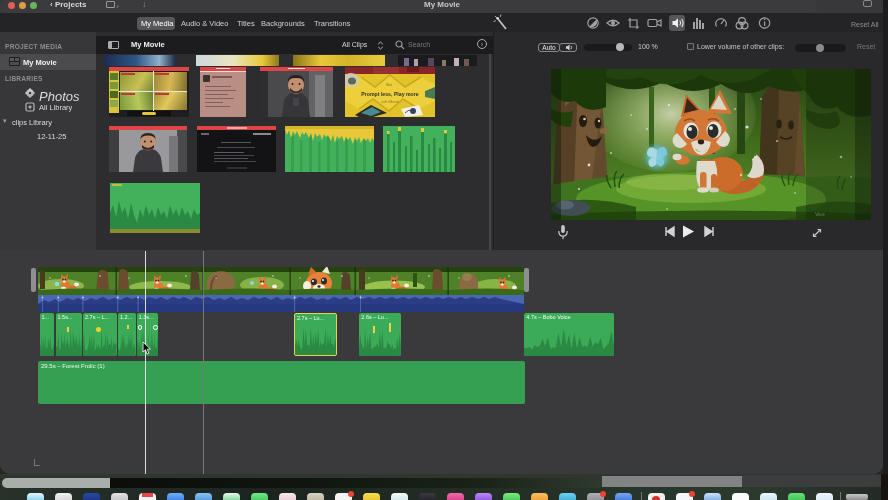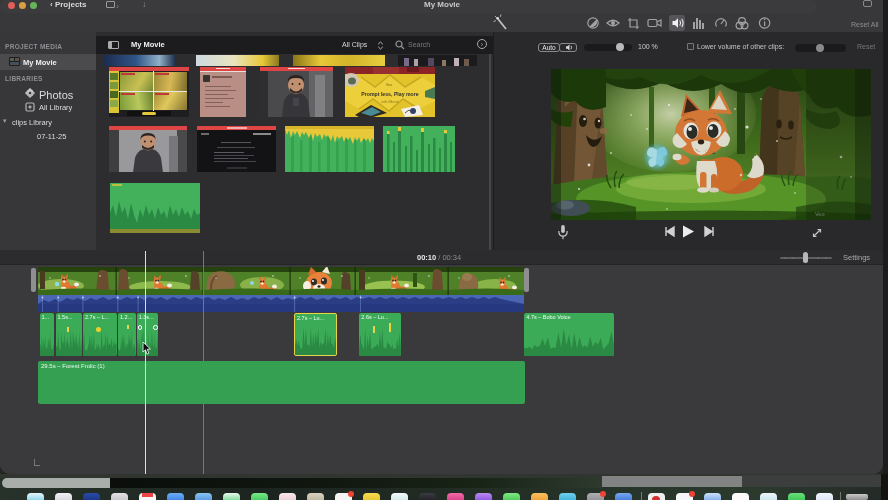--- a/index.html
+++ b/index.html
@@ -23,20 +23,28 @@
       <div class="abs" style="left:19px;top:2px;width:7px;height:7px;border-radius:50%;background:#d8a043;"></div>
       <div class="abs" style="left:30px;top:2px;width:7px;height:7px;border-radius:50%;background:#68b558;"></div>
       <div class="abs" style="left:50px;top:0px;color:#d8d8d8;font-size:8px;font-weight:bold;">‹ Projects</div>
       <div class="abs" style="left:106px;top:1px;width:9px;height:7px;border:1px solid #9a9a9a;border-radius:1px;"></div>
       <div class="abs" style="left:116px;top:3px;color:#9a9a9a;font-size:6px;">♪</div>
       <div class="abs" style="left:142px;top:0px;color:#9a9a9a;font-size:8px;">↓</div>
       <div class="abs" style="left:424px;top:0px;color:#c8c8c8;font-size:8px;font-weight:bold;">My Movie</div>
       <div class="abs" style="left:863px;top:0px;width:9px;height:7px;border:1px solid #8a8a8a;border-radius:2px;"></div>
     </div>
 
+    <div class="abs" style="left:0;top:13px;width:883px;height:19px;background:#242427;">
+      <div class="abs" style="left:137px;top:4px;width:38px;height:13px;background:#56565a;border-radius:3px;"></div>
+      <div class="abs" style="left:141px;top:6px;color:#fff;font-size:7.5px;">My Media</div>
+      <div class="abs" style="left:181px;top:6px;color:#d0d0d0;font-size:7.5px;">Audio &amp; Video</div>
+      <div class="abs" style="left:237px;top:6px;color:#d0d0d0;font-size:7.5px;">Titles</div>
+      <div class="abs" style="left:261px;top:6px;color:#d0d0d0;font-size:7.5px;">Backgrounds</div>
+      <div class="abs" style="left:314px;top:6px;color:#d0d0d0;font-size:7.5px;">Transitions</div>
+    </div>
 
     <div class="abs" style="left:0;top:32px;width:96px;height:218px;background:#37373a;">
       <div class="abs" style="left:5px;top:11px;color:#8e8e93;font-size:6.5px;font-weight:bold;letter-spacing:.3px;">PROJECT MEDIA</div>
       <div class="abs" style="left:0px;top:22px;width:96px;height:16px;background:#4b4b4e;"></div>
       <div class="abs" style="left:9px;top:25px;width:11px;height:9px;background:#1e1e20;border-radius:1px;overflow:hidden;">
         <div class="abs" style="left:1px;top:1px;width:4px;height:3px;background:#55604a;"></div>
         <div class="abs" style="left:6px;top:1px;width:4px;height:3px;background:#5e5248;"></div>
         <div class="abs" style="left:1px;top:5px;width:9px;height:3px;background:#46505a;"></div>
       </div>
       <div class="abs" style="left:23px;top:26px;color:#f0f0f0;font-size:7.5px;font-weight:bold;">My Movie</div>
@@ -47,29 +55,29 @@
           <ellipse cx="5" cy="7.7" rx="1.5" ry="2.1" fill="#c0c0c4"></ellipse>
           <ellipse cx="2.3" cy="5" rx="2.1" ry="1.5" fill="#cccccf"></ellipse>
           <ellipse cx="7.7" cy="5" rx="2.1" ry="1.5" fill="#b8b8bc"></ellipse>
           <ellipse cx="3.1" cy="3.1" rx="1.8" ry="1.2" transform="rotate(-45 3.1 3.1)" fill="#c8c8cc"></ellipse>
           <ellipse cx="6.9" cy="3.1" rx="1.8" ry="1.2" transform="rotate(45 6.9 3.1)" fill="#d0d0d4"></ellipse>
           <ellipse cx="3.1" cy="6.9" rx="1.8" ry="1.2" transform="rotate(45 3.1 6.9)" fill="#b4b4b8"></ellipse>
           <ellipse cx="6.9" cy="6.9" rx="1.8" ry="1.2" transform="rotate(-45 6.9 6.9)" fill="#bcbcc0"></ellipse>
           <circle cx="5" cy="5" r="1.2" fill="#38383a"></circle>
         </g>
       </svg>
-      <div class="abs" style="left:39px;top:57px;color:#dcdcdc;font-size:11px;">Photos</div>
+      <div class="abs" style="left:39px;top:57px;color:#dcdcdc;font-size:13px;font-style:italic;">Photos</div>
       <svg class="abs" style="left:25px;top:70px;" width="10" height="10">
         <rect x="1" y="1" width="8" height="8" rx="1.5" stroke="#b5b5b8" stroke-width="1.2" fill="none"></rect>
         <path d="M5 2.6 L5.7 4.3 L7.4 5 L5.7 5.7 L5 7.4 L4.3 5.7 L2.6 5 L4.3 4.3 Z" fill="#b5b5b8"></path>
       </svg>
       <div class="abs" style="left:39px;top:71px;color:#dcdcdc;font-size:7.5px;">All Library</div>
       <div class="abs" style="left:3px;top:85px;color:#9a9a9a;font-size:7px;">▾</div>
       <div class="abs" style="left:12px;top:86px;color:#dcdcdc;font-size:7.5px;">clips Library</div>
-      <div class="abs" style="left:37px;top:100px;color:#dcdcdc;font-size:7.5px;">07-11-25</div>
+      <div class="abs" style="left:37px;top:100px;color:#dcdcdc;font-size:7.5px;">12-11-25</div>
     </div>
 
     <div class="abs" style="left:96px;top:32px;width:397px;height:218px;background:#2d2d2f;">
 
       <div class="abs" style="left:0;top:4px;width:397px;height:18px;background:#1c1c1e;">
         <div class="abs" style="left:12px;top:5px;width:11px;height:8px;border:1px solid #aaa;border-radius:1px;">
             <div class="abs" style="left:0;top:0;width:3px;height:6px;background:#aaa;"></div>
           </div>
         <div class="abs" style="left:35px;top:4px;color:#f0f0f0;font-size:7.5px;font-weight:bold;">My Movie</div>
         <div class="abs" style="left:246px;top:5px;color:#d8d8d8;font-size:7px;">All Clips</div>
@@ -412,30 +420,20 @@
         </g>
         <g stroke="#c6c6c8" stroke-width="1.2" fill="none">
           <path d="M260.5 12.5 L267.5 5.5"></path>
           <path d="M260.5 9.5 V12.5 H263.5"></path>
           <path d="M264.5 5.5 H267.5 V8.5"></path>
         </g>
       </svg>
     </div>
 
     <div class="abs" style="left:0;top:250px;width:883px;height:224px;background:#3a3a3d;">
-      <div class="abs" style="left:0;top:0;width:883px;height:15px;background:#2c2c2e;border-bottom:1px solid #242426;">
-        <div class="abs" style="left:417px;top:3px;color:#e8e8e8;font-size:7.5px;font-weight:bold;">00:10 <span style="color:#8a8a8a;font-weight:normal;">/ 00:34</span></div>
-        <div class="abs" style="left:780px;top:7px;width:52px;height:1.5px;background:#5f5f62;border-radius:1px;"></div>
-        <div class="abs" style="left:784px;top:6.5px;width:2px;height:2px;border-radius:50%;background:#6e6e70;"></div>
-        <div class="abs" style="left:792px;top:6.5px;width:2px;height:2px;border-radius:50%;background:#6e6e70;"></div>
-        <div class="abs" style="left:817px;top:6.5px;width:2px;height:2px;border-radius:50%;background:#6e6e70;"></div>
-        <div class="abs" style="left:825px;top:6.5px;width:2px;height:2px;border-radius:50%;background:#6e6e70;"></div>
-        <div class="abs" style="left:803px;top:2px;width:5px;height:11px;border-radius:2.5px;background:#b8b8ba;"></div>
-        <div class="abs" style="left:843px;top:3px;color:#a8a8a8;font-size:7.5px;">Settings</div>
-      </div>
 
       <div class="abs" style="left:31px;top:18px;width:5px;height:24px;background:#8f8f92;border-radius:2px;"></div>
       <div class="abs" style="left:524px;top:18px;width:5px;height:24px;background:#8f8f92;border-radius:2px;"></div>
 
       <div class="abs" id="filmstrip" style="left:38px;top:17px;width:486px;height:28px;background:#4a7a2a;overflow:hidden;">
         <svg width="486" height="28">
           <g transform="translate(0,0)">
               <rect width="78" height="28" fill="#4f8228"></rect>
               <rect width="78" height="5" fill="#26430f"></rect>
               <ellipse cx="23" cy="19" rx="23" ry="7" fill="#c2e06a" opacity=".55"></ellipse>

